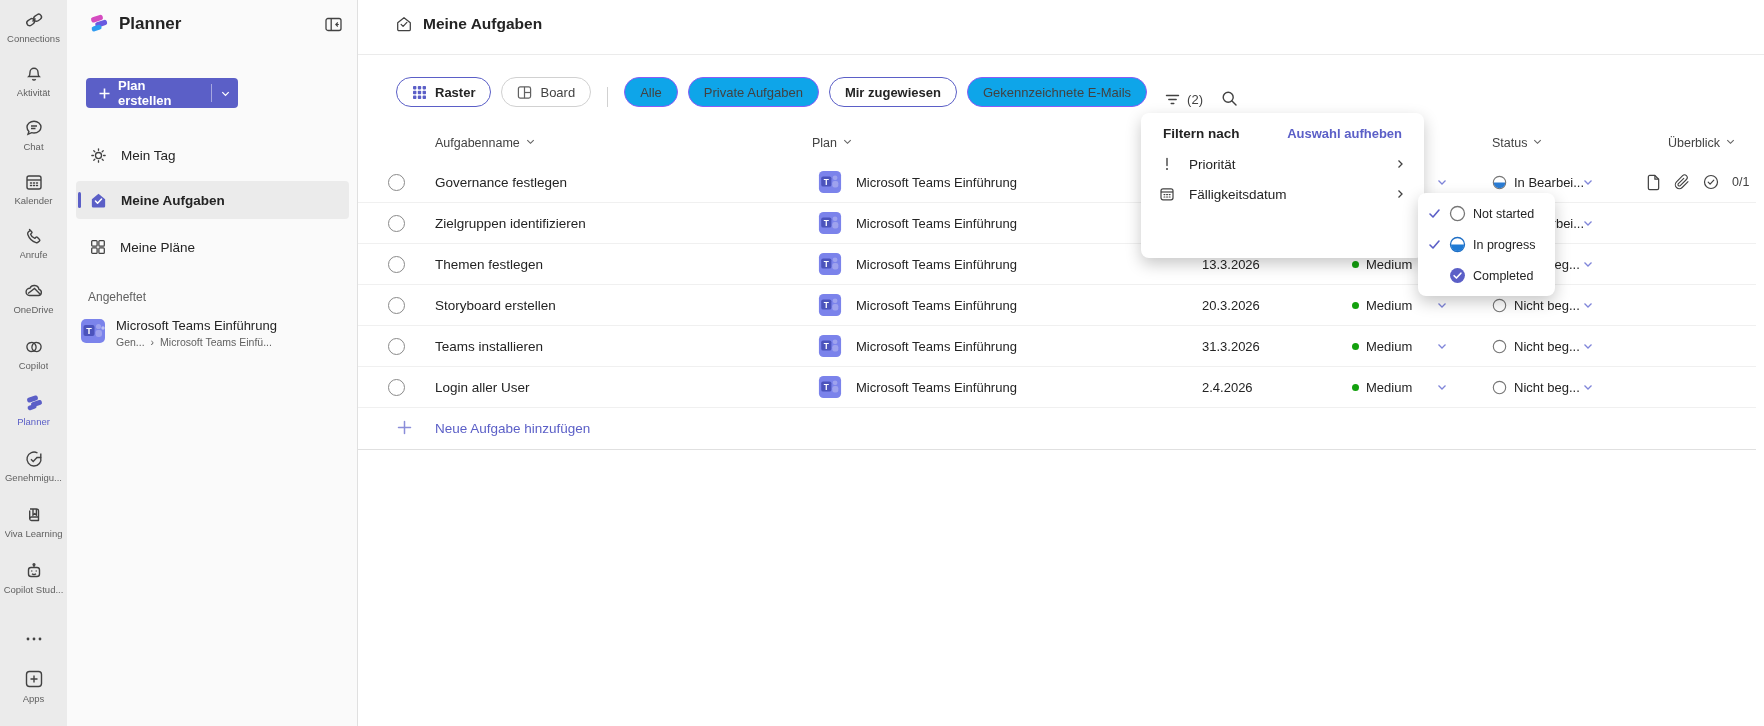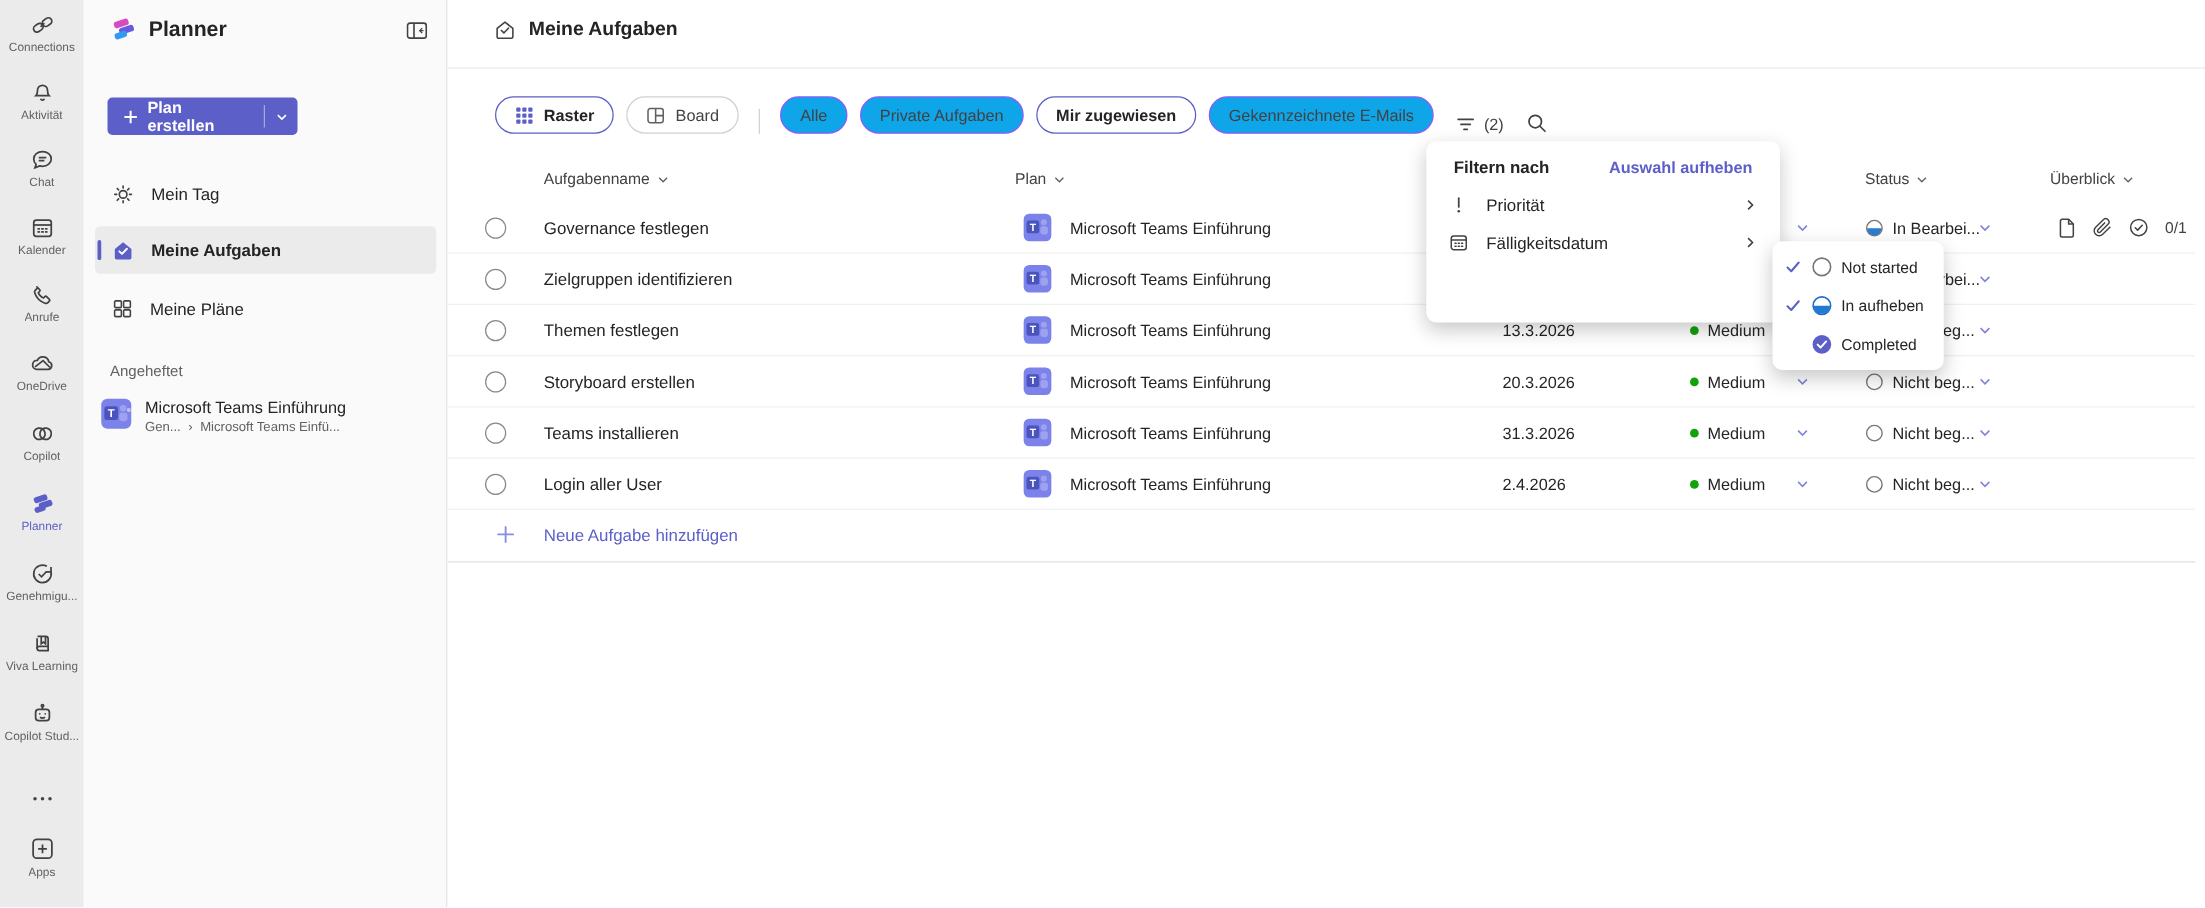--- a/index.html
+++ b/index.html
@@ -41,21 +41,21 @@
   .viewbtn{height:30px;border-radius:16px;display:flex;align-items:center;gap:8px;padding:0 15px;font-size:13px;box-sizing:border-box;cursor:pointer;background:#fff;border:1px solid #d1d1d1;color:#424242;}
   .viewbtn.selected{border:1.5px solid #5b5fc7;font-weight:bold;color:#242424;}
   .tb-sep{width:1px;height:20px;background:#d1d1d1;margin:0 6px;}
   .pill{height:30px;border-radius:16px;display:flex;align-items:center;padding:0 15px;font-size:13px;background:#0ea5e9;border:1px solid #8b5cf6;color:#424242;box-sizing:border-box;cursor:pointer;white-space:nowrap;}
   .pill.selected{background:#fff;border:1.5px solid #5b5fc7;font-weight:bold;color:#242424;}
   .funnel-btn{display:flex;align-items:center;gap:7px;margin-left:8px;color:#424242;font-size:13px;cursor:pointer;}
   .search-btn{margin-left:8px;color:#424242;cursor:pointer;}
 
   
   .tbl-header{position:absolute;left:0;top:136px;height:24px;width:100%;}
-  .col-label{position:absolute;display:flex;align-items:center;gap:5px;font-size:12.5px;color:#424242;cursor:pointer;}
+  .col-label{position:absolute;display:flex;gap:5px;font-size:12.5px;color:#424242;cursor:pointer;}
   .rows{position:absolute;left:0;top:162px;right:8px;}
   .trow{position:relative;height:40px;border-bottom:1px solid #f0f0f0;}
   .cell{position:absolute;top:0;height:40px;display:flex;align-items:center;}
   .c-check{left:30px;}
   .task-circle{width:17px;height:17px;border-radius:50%;border:1.4px solid #8a8a8a;box-sizing:border-box;background:#fff;cursor:pointer;}
   .c-name{left:77px;font-size:13.5px;color:#242424;cursor:pointer;}
   .c-plan{left:460px;gap:14px;font-size:13px;color:#242424;}
   .c-due{left:844px;font-size:13px;color:#242424;}
   .c-prio{left:994px;gap:7px;font-size:13px;color:#242424;}
   .prio-dot{width:7px;height:7px;border-radius:50%;background:#13a10e;}
@@ -403,21 +403,21 @@
         <svg width="11" height="11" viewBox="0 0 12 12" fill="none" stroke="#616161" stroke-width="1.2">
             <path d="M2.5 4.5L6 8l3.5-3.5"></path>
           </svg>
       </span>
       <span class="col-label" style="left:1134px">
         <span>Status</span>
         <svg width="11" height="11" viewBox="0 0 12 12" fill="none" stroke="#616161" stroke-width="1.2">
             <path d="M2.5 4.5L6 8l3.5-3.5"></path>
           </svg>
       </span>
-      <span class="col-label" style="left:1282px">
+      <span class="col-label" style="left:1310px">
         <span>Überblick</span>
         <svg width="11" height="11" viewBox="0 0 12 12" fill="none" stroke="#616161" stroke-width="1.2">
             <path d="M2.5 4.5L6 8l3.5-3.5"></path>
           </svg>
       </span>
     </div>
 
     <div class="rows">
 
       <div class="trow">
@@ -752,21 +752,21 @@
           <svg width="13" height="13" viewBox="0 0 13 13" fill="none" stroke="#5b5fc7" stroke-width="1.6" stroke-linecap="round" stroke-linejoin="round">
             <path d="M2 7l3 3 6-7"></path>
           </svg>
         </span>
       <span>
           <svg width="17" height="17" viewBox="0 0 16 16">
             <circle cx="8" cy="8" r="6.6" fill="none" stroke="#1f6fc5" stroke-width="1.2"></circle>
             <path d="M1.8 8a6.2 6.2 0 0 0 12.4 0z" fill="#1f7ad4"></path>
           </svg>
         </span>
-      <span>In aufheben</span>
+      <span>In progress</span>
     </div>
     <div class="sm-item">
       <span class="sm-check"></span>
       <span>
           <svg width="17" height="17" viewBox="0 0 16 16">
             <circle cx="8" cy="8" r="7" fill="#5b5fc7"></circle>
             <path d="M4.8 8.2l2.2 2.2 4.2-4.6" fill="none" stroke="#fff" stroke-width="1.5" stroke-linecap="round" stroke-linejoin="round"></path>
           </svg>
         </span>
       <span>Completed</span>

